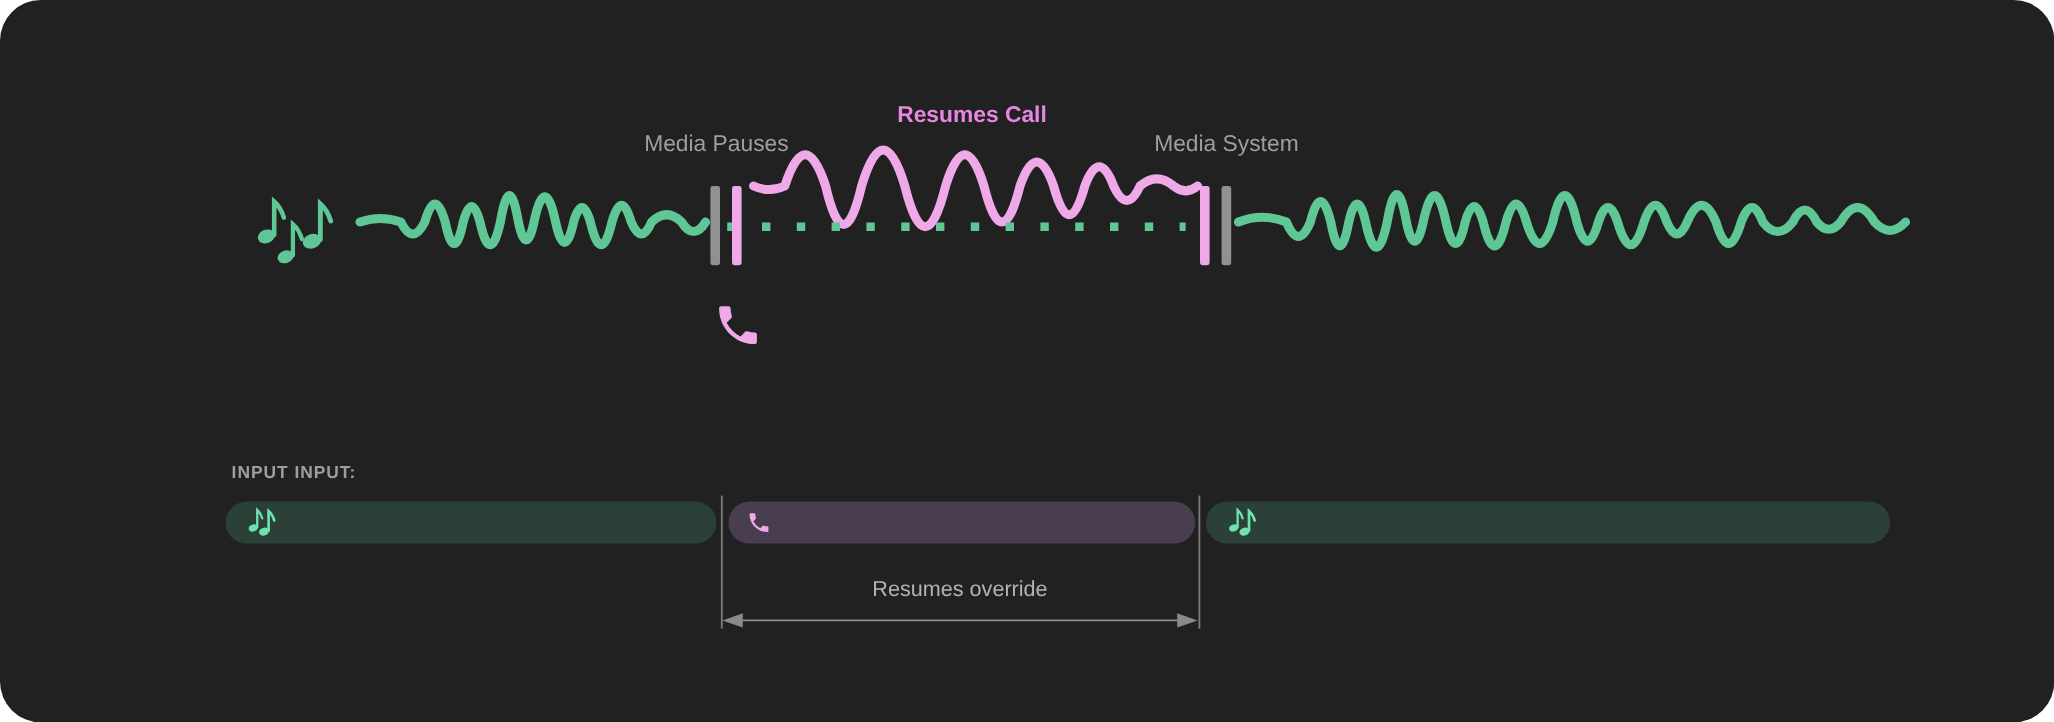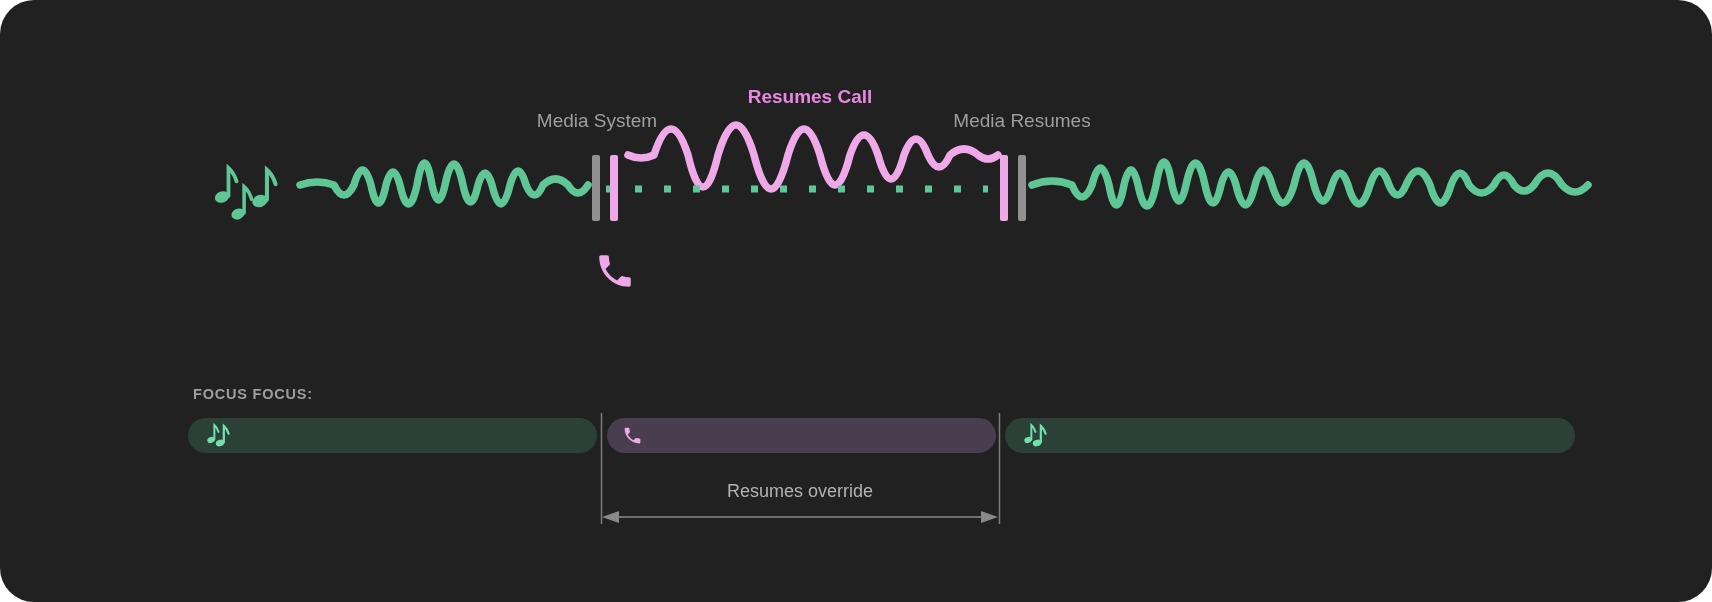--- a/index.html
+++ b/index.html
@@ -67,25 +67,25 @@
 
     <use href="#phone24" transform="translate(594,250) scale(1.75)" fill="#efa9e9"></use>
 
     <line x1="601.5" y1="413" x2="601.5" y2="524" stroke-width="1.5" stroke="#7d7d7d"></line>
     <line x1="999.5" y1="413" x2="999.5" y2="524" stroke-width="1.5" stroke="#7d7d7d"></line>
     <line x1="612" y1="517" x2="988" y2="517" stroke-width="1.5" stroke="#8a8a8a"></line>
     <polygon points="602,517 619,511 619,523" fill="#8a8a8a"></polygon>
     <polygon points="998,517 981,511 981,523" fill="#8a8a8a"></polygon>
   </svg>
 
-  <div class="lbl lbl-pauses">Media System</div>
+  <div class="lbl lbl-pauses">Media Pauses</div>
   <div class="lbl lbl-incoming">Resumes Call</div>
-  <div class="lbl lbl-resumes">Media Resumes</div>
+  <div class="lbl lbl-resumes">Media System</div>
 
-  <div class="focus-heading">FOCUS FOCUS:</div>
+  <div class="focus-heading">INPUT INPUT:</div>
 
   <div class="pill pill-media pill-1">
     <svg width="30" height="28" viewBox="0 0 30 28">
       <g fill="#70e0ad" stroke="#70e0ad">
         <use href="#note8" transform="translate(8,18) scale(0.58)"></use>
         <use href="#note8" transform="translate(17,21) scale(0.66)"></use>
       </g>
     </svg>
   </div>
 

